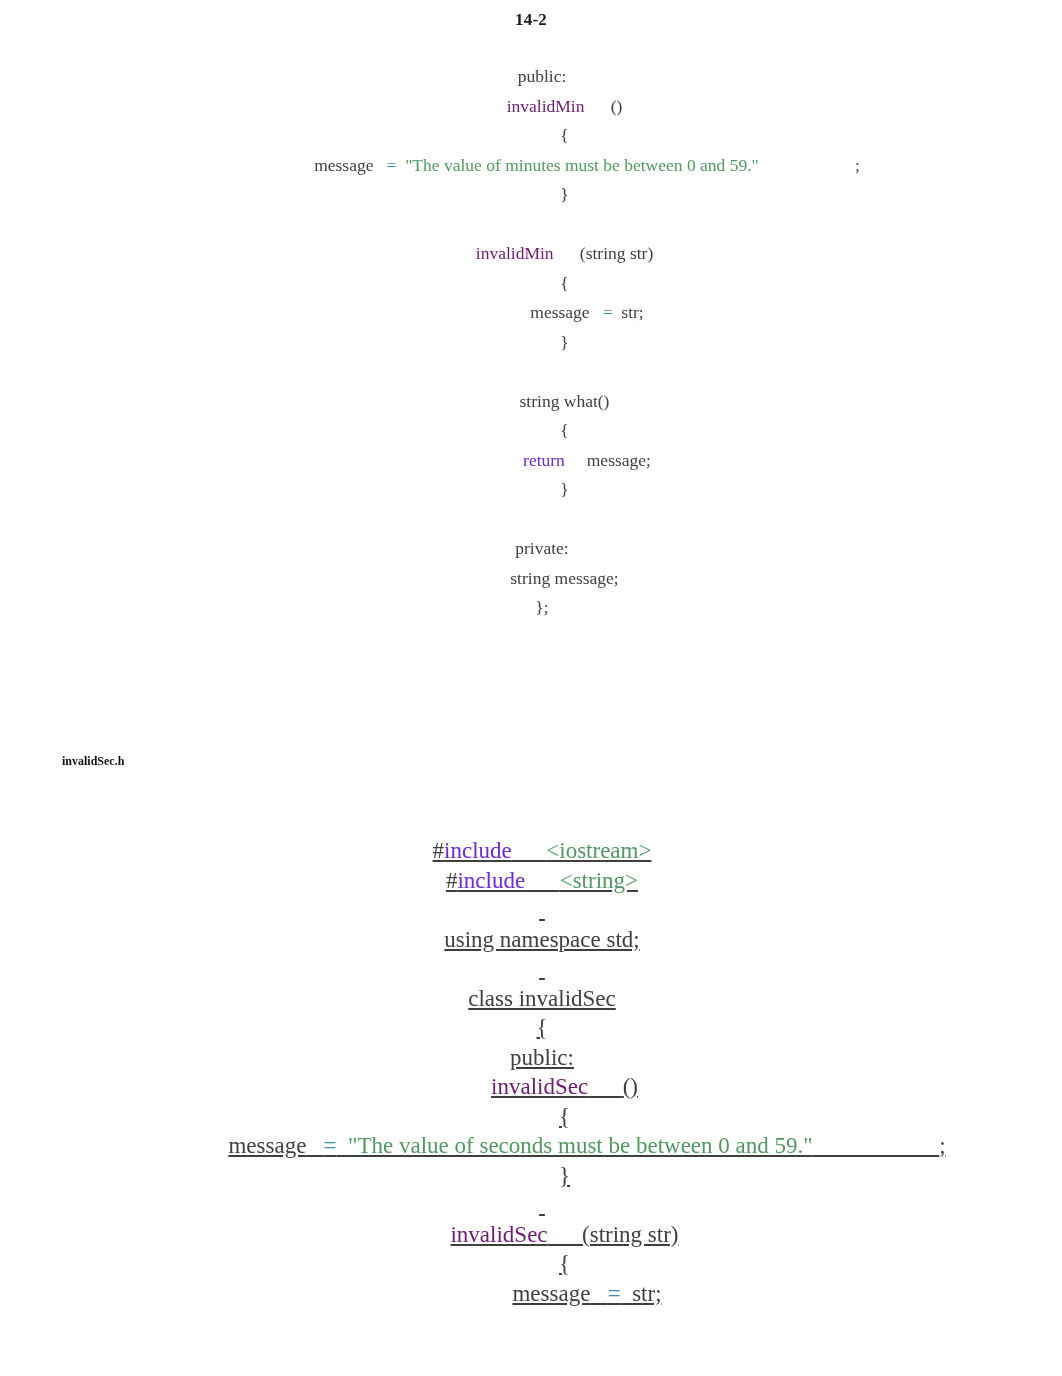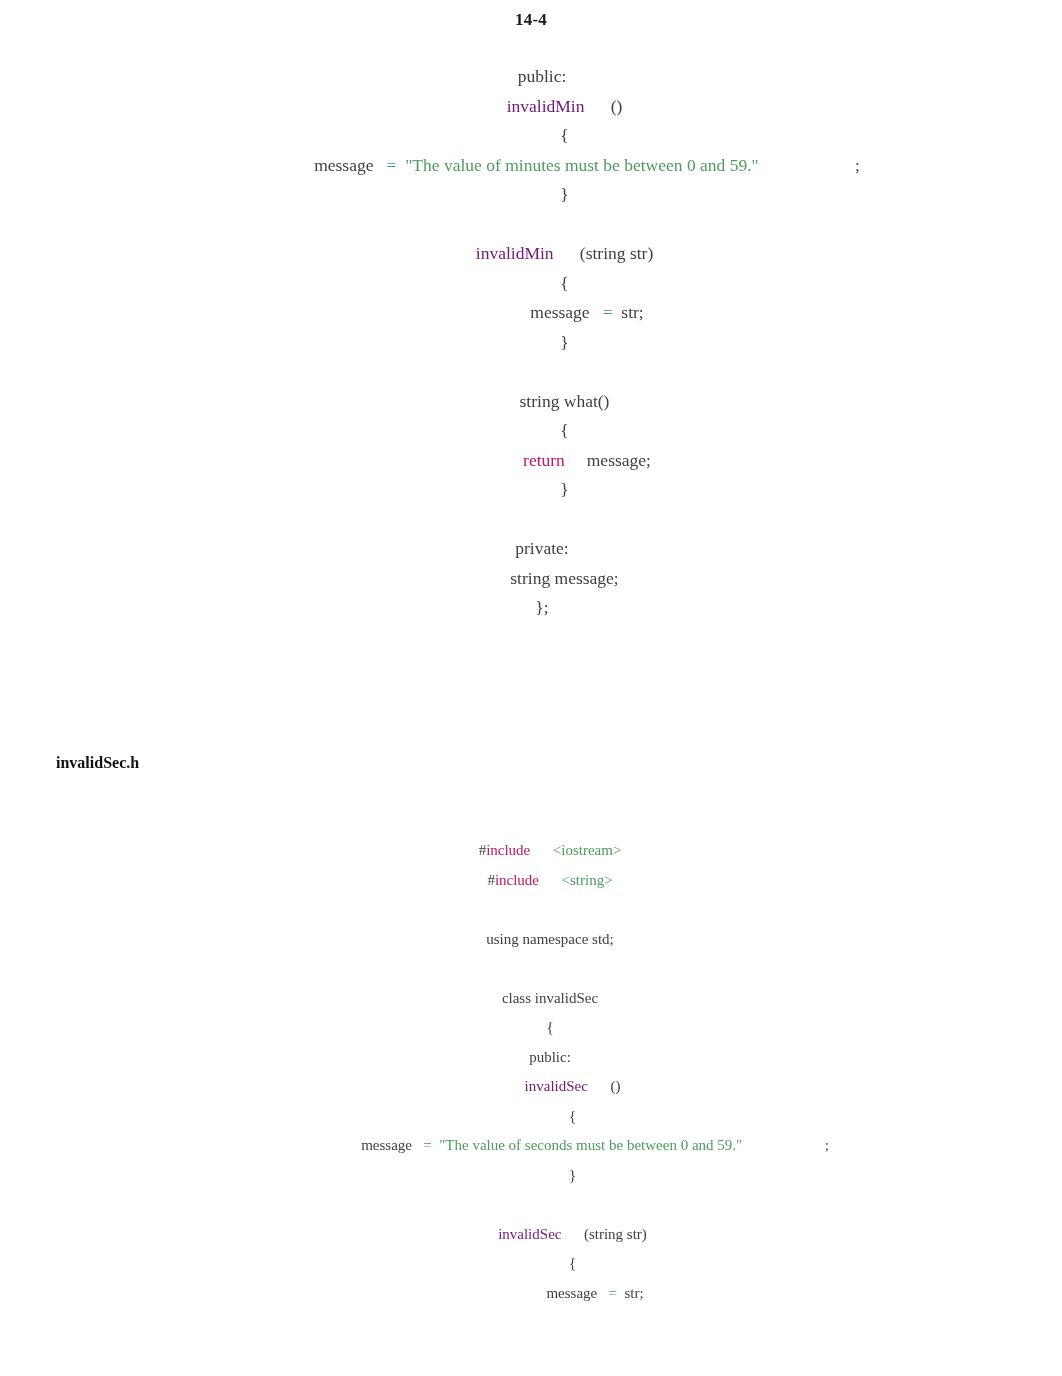--- a/index.html
+++ b/index.html
@@ -53,53 +53,54 @@
   }
   .ln.blank { height: 29.5px; }
 
   
   .i1 { padding-left: 45px; }
   .i2 { padding-left: 90px; }
 
   
   .tok-ident   { color: #701a75; }
   .tok-str     { color: #4E9A5E; }
-  .tok-kw      { color: #be185d; }
+  .tok-kw      { color: #6d28d9; }
   .tok-op      { color: #3C8FAA; }
   .tok-plain   { color: #3f3f3f; }
   .tok-punct   { color: #4a4a4a; }
 
   
   .file-heading {
     position: absolute;
-    left: 56px;
-    font-size: 16px;
+    left: 62px;
+    font-size: 12px;
     font-weight: bold;
     color: #111111;
     white-space: pre;
   }
 
   
   .code-body2 {
     position: absolute;
-    left: 70px;
+    left: 62px;
     top: 836px;
     width: 960px;
-    font-size: 15px;
+    font-size: 23px;
     line-height: 29.5px;
     white-space: pre;
     color: #3f3f3f;
+    text-decoration: underline;
   }
 </style>
 </head>
 <body>
 
 <div class="page">
 
-  <div class="page-header">14-4</div>
+  <div class="page-header">14-2</div>
 
   <div class="code-body" id="code-block-1"><span class="ln"><span class="tok-plain">public:</span></span><span class="ln i1"><span class="tok-ident">invalidMin</span><span class="tok-plain">      </span><span class="tok-plain">()</span></span><span class="ln i1"><span class="tok-plain">{</span></span><span class="ln i2"><span class="tok-plain">message</span><span class="tok-plain">   </span><span class="tok-op">=</span><span class="tok-plain">  </span><span class="tok-str">"The value of minutes must be between 0 and 59."</span><span class="tok-plain">                      </span><span class="tok-punct">;</span></span><span class="ln i1"><span class="tok-plain">}</span></span><span class="ln blank">&nbsp;</span><span class="ln i1"><span class="tok-ident">invalidMin</span><span class="tok-plain">      </span><span class="tok-plain">(string str)</span></span><span class="ln i1"><span class="tok-plain">{</span></span><span class="ln i2"><span class="tok-plain">message</span><span class="tok-plain">   </span><span class="tok-op">=</span><span class="tok-plain">  </span><span class="tok-plain">str;</span></span><span class="ln i1"><span class="tok-plain">}</span></span><span class="ln blank">&nbsp;</span><span class="ln i1"><span class="tok-plain">string what()</span></span><span class="ln i1"><span class="tok-plain">{</span></span><span class="ln i2"><span class="tok-kw">return</span><span class="tok-plain">     </span><span class="tok-plain">message;</span></span><span class="ln i1"><span class="tok-plain">}</span></span><span class="ln blank">&nbsp;</span><span class="ln"><span class="tok-plain">private:</span></span><span class="ln i1"><span class="tok-plain">string message;</span></span><span class="ln"><span class="tok-plain">};</span></span></div>
 
   <div class="file-heading" id="file-heading" style="top: 754px;">invalidSec.h</div>
 
   <div class="code-body2" id="code-block-2"><span class="ln"><span class="tok-plain">#</span><span class="tok-kw">include</span><span class="tok-plain">      </span><span class="tok-str">&lt;iostream&gt;</span></span><span class="ln"><span class="tok-plain">#</span><span class="tok-kw">include</span><span class="tok-plain">      </span><span class="tok-str">&lt;string&gt;</span></span><span class="ln blank">&nbsp;</span><span class="ln"><span class="tok-plain">using namespace std;</span></span><span class="ln blank">&nbsp;</span><span class="ln"><span class="tok-plain">class invalidSec</span></span><span class="ln"><span class="tok-plain">{</span></span><span class="ln"><span class="tok-plain">public:</span></span><span class="ln i1"><span class="tok-ident">invalidSec</span><span class="tok-plain">      </span><span class="tok-plain">()</span></span><span class="ln i1"><span class="tok-plain">{</span></span><span class="ln i2"><span class="tok-plain">message</span><span class="tok-plain">   </span><span class="tok-op">=</span><span class="tok-plain">  </span><span class="tok-str">"The value of seconds must be between 0 and 59."</span><span class="tok-plain">                      </span><span class="tok-punct">;</span></span><span class="ln i1"><span class="tok-plain">}</span></span><span class="ln blank">&nbsp;</span><span class="ln i1"><span class="tok-ident">invalidSec</span><span class="tok-plain">      </span><span class="tok-plain">(string str)</span></span><span class="ln i1"><span class="tok-plain">{</span></span><span class="ln i2"><span class="tok-plain">message</span><span class="tok-plain">   </span><span class="tok-op">=</span><span class="tok-plain">  </span><span class="tok-plain">str;</span></span></div>
 
 </div>
 
 </body></html>

